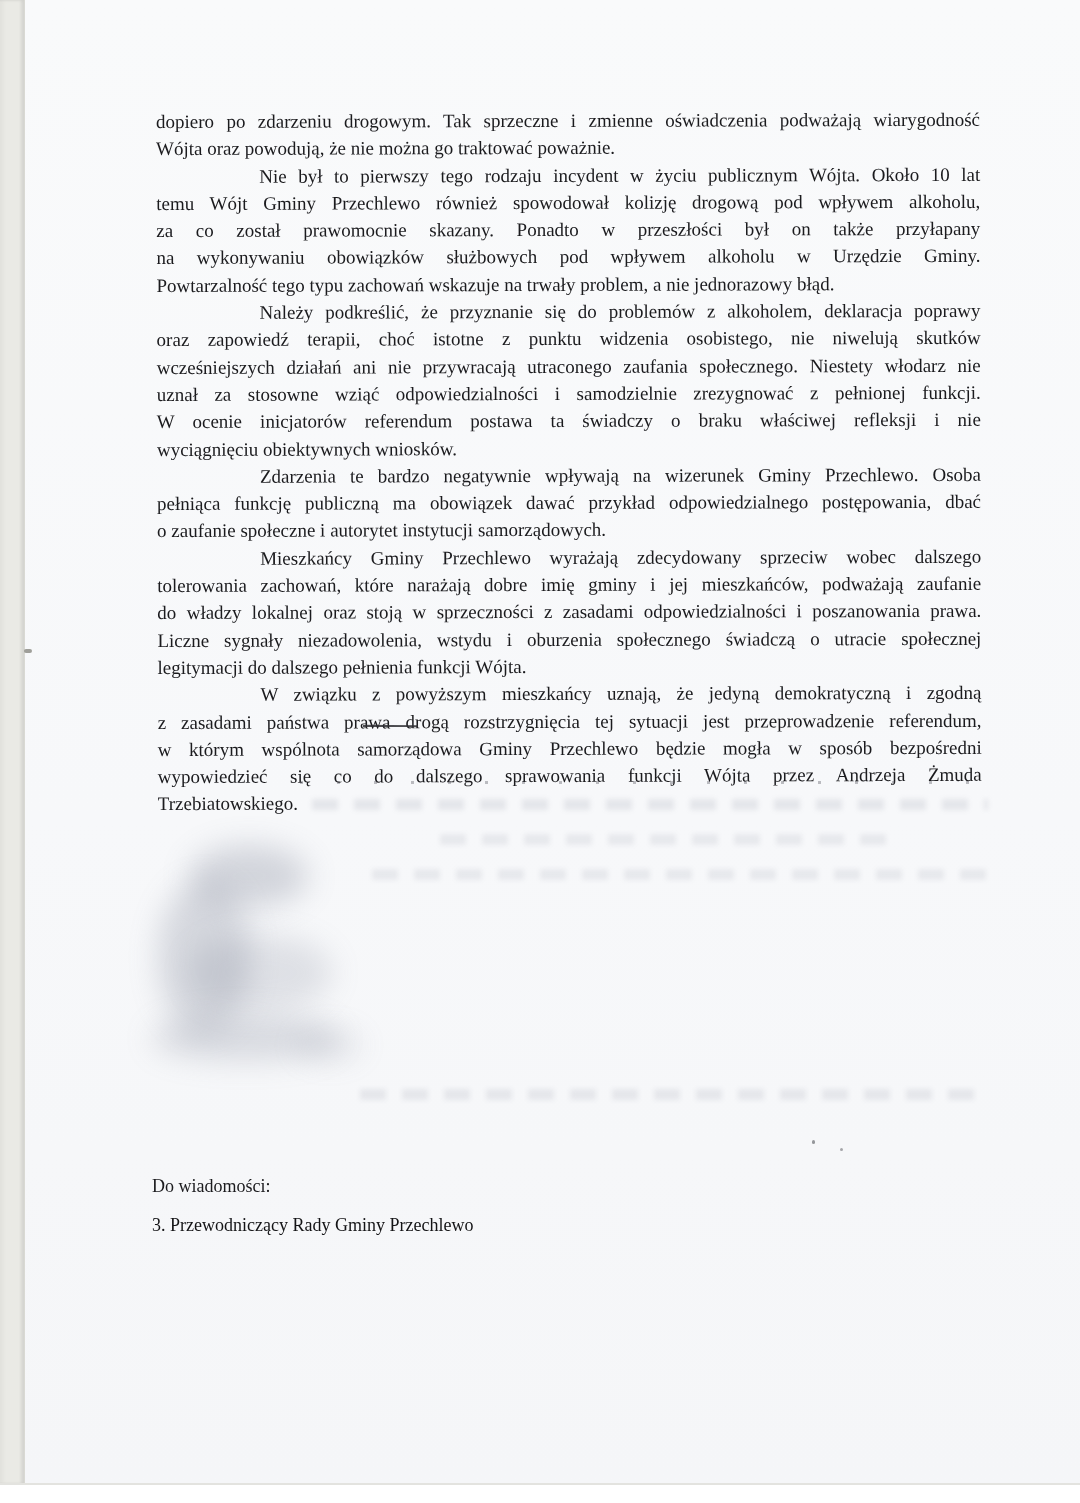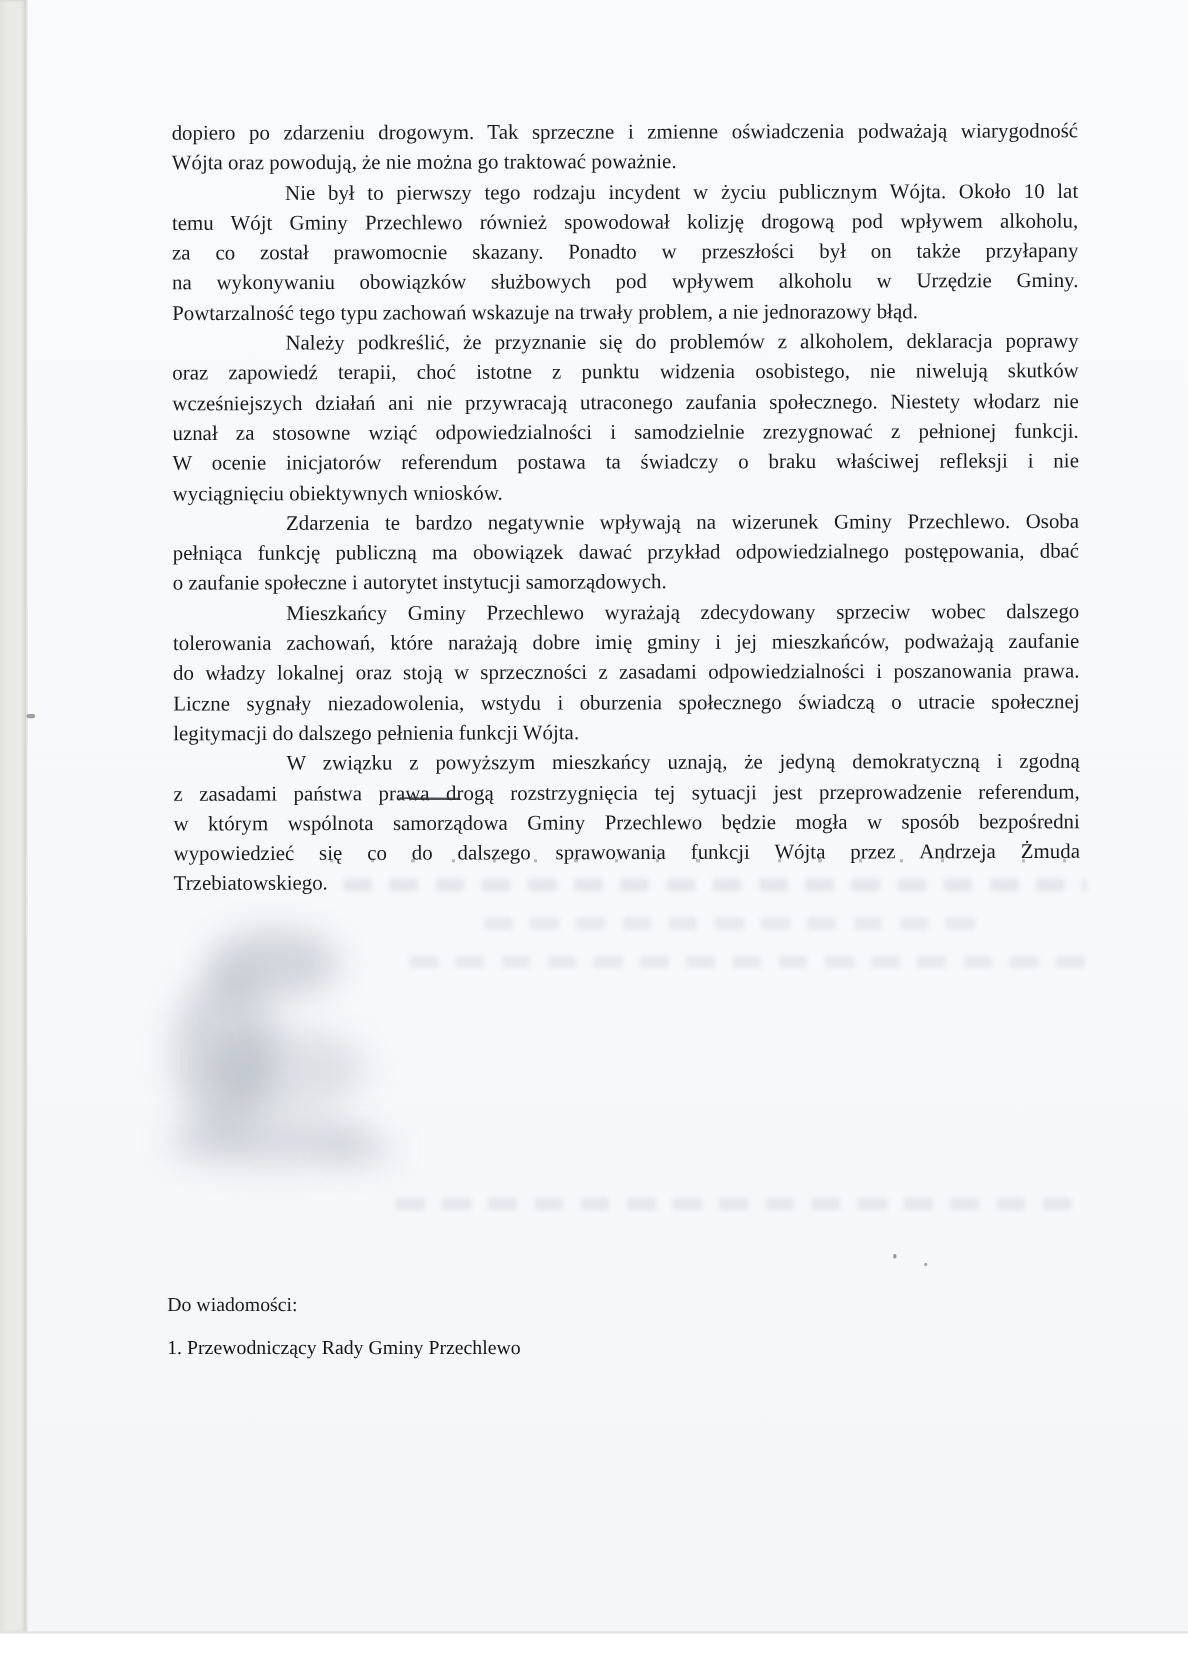--- a/index.html
+++ b/index.html
@@ -135,13 +135,13 @@
 <div class="speck-row"></div>
 <div class="ghost g1"></div>
 <div class="ghost g2"></div>
 <div class="ghost g3"></div>
 <div class="ghost g4"></div>
 <div class="speck s1"></div>
 <div class="speck s2"></div>
 <div class="speck s3"></div>
 
 <div class="note-head">Do wiadomości:</div>
-<div class="note-item">1. Przewodniczący Rady Gminy Przechlewo</div>
+<div class="note-item">3. Przewodniczący Rady Gminy Przechlewo</div>
 
 </body></html>

